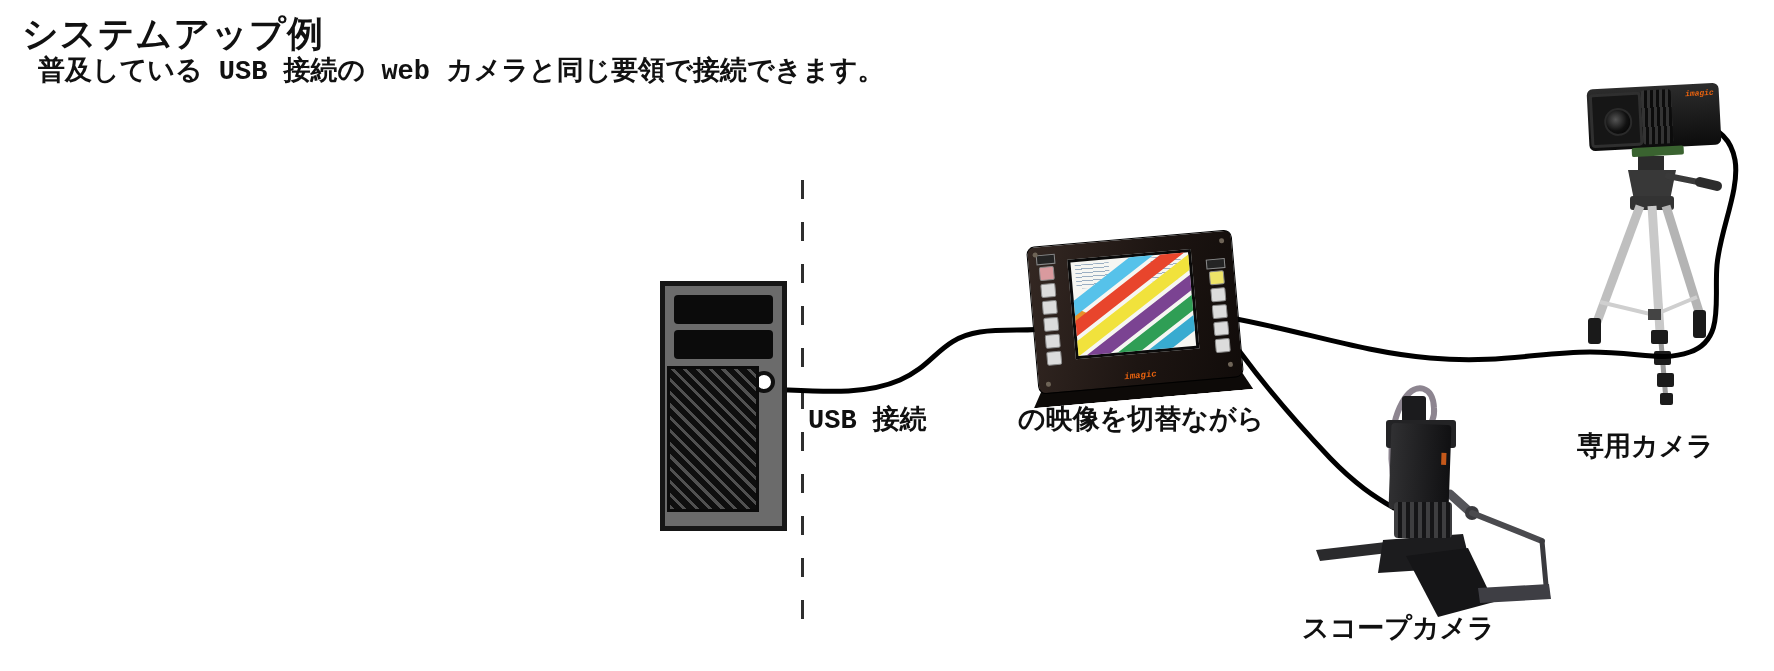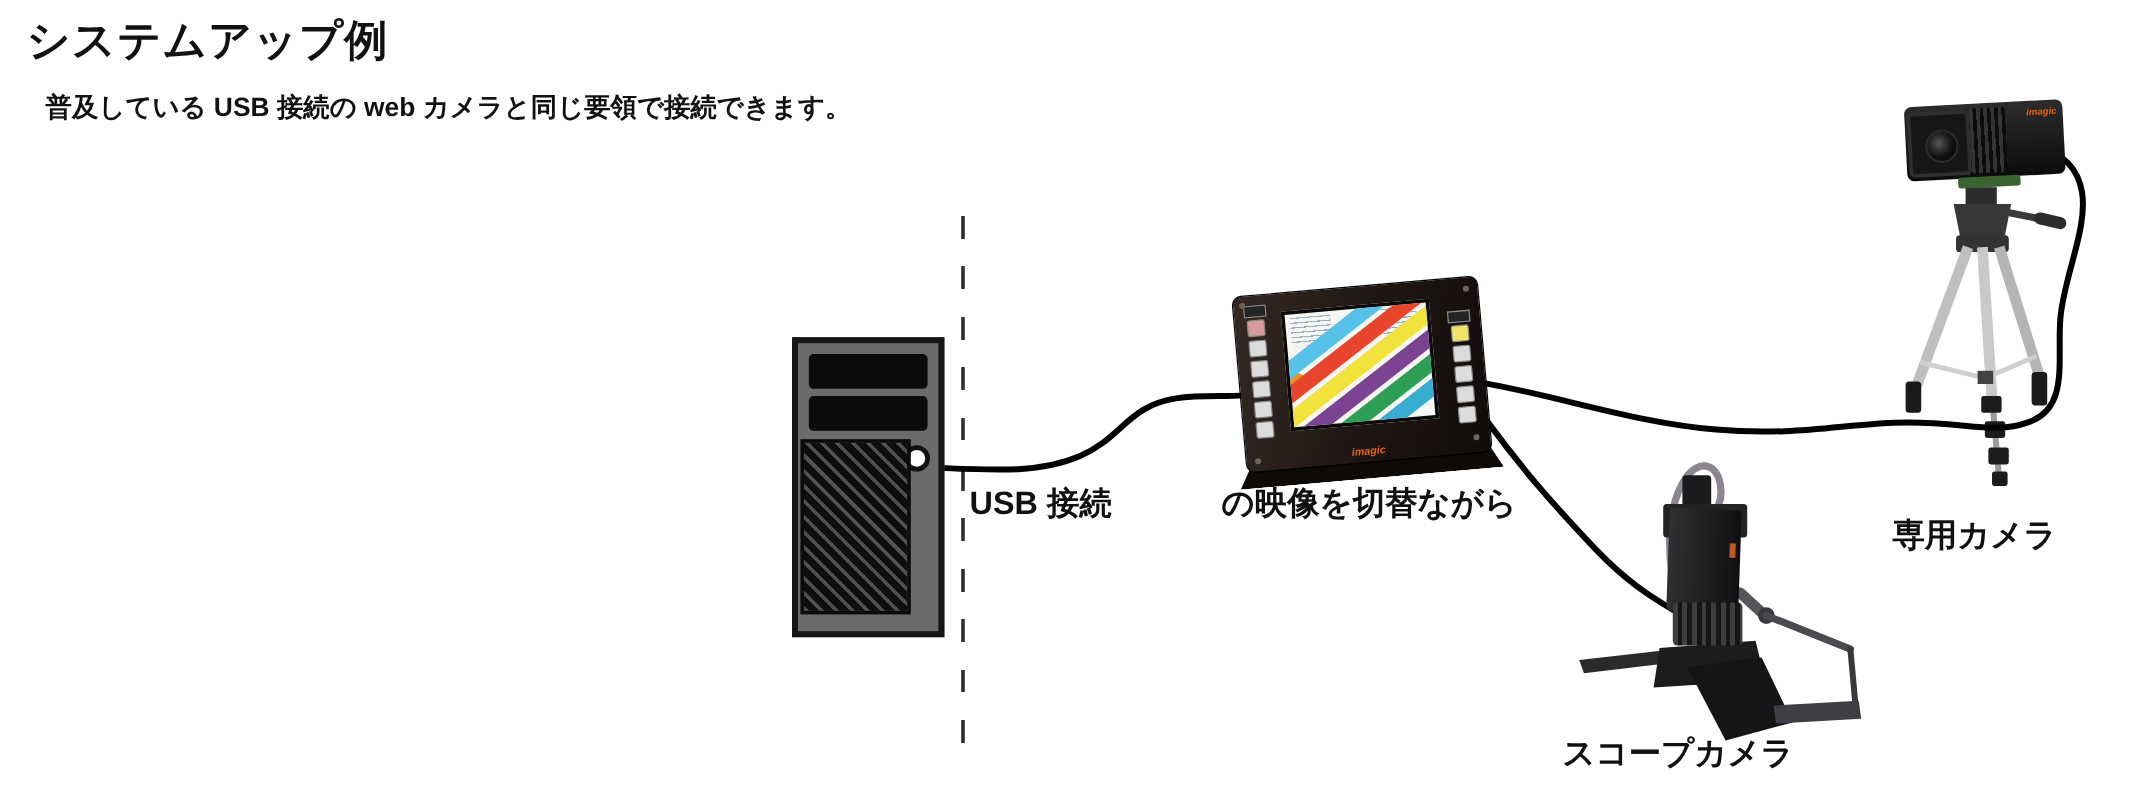--- a/index.html
+++ b/index.html
@@ -1,23 +1,23 @@
 <!DOCTYPE html>
 <html><head>
 <meta charset="utf-8">
 <style>
   html,body{margin:0;padding:0;background:#ffffff;}
   #stage{
     position:relative;width:1774px;height:671px;background:#ffffff;overflow:hidden;
-    font-family:Liberation Sans, sans-serif;color:#111;
+    font-family:Liberation Mono, monospace;color:#111;
   }
   .abs{position:absolute;}
   
   .title{left:22px;top:10px;font-size:36px;font-weight:800;letter-spacing:1px;white-space:nowrap;}
-  .desc{left:38px;top:65px;font-size:22px;font-weight:700;line-height:49px;white-space:nowrap;}
+  .desc{left:38px;top:48px;font-size:27px;font-weight:700;line-height:49px;white-space:nowrap;}
   .lbl{position:absolute;font-size:27px;font-weight:700;white-space:nowrap;color:#101010;}
   
   .vline{left:801px;top:180px;width:3px;height:458px;
     background:repeating-linear-gradient(180deg,#2e2e2e 0 19px,transparent 19px 42px);}
   
   .tower{left:660px;top:281px;width:127px;height:250px;background:#6b6b6b;
     border:5px solid #161616;box-sizing:border-box;}
   .bay{left:9px;width:99px;height:29px;background:#0b0b0b;border-radius:4px;position:absolute;}
   .bay1{top:9px;} .bay2{top:44px;}
   .power{left:88px;top:85px;width:14px;height:14px;border-radius:50%;background:#ffffff;

